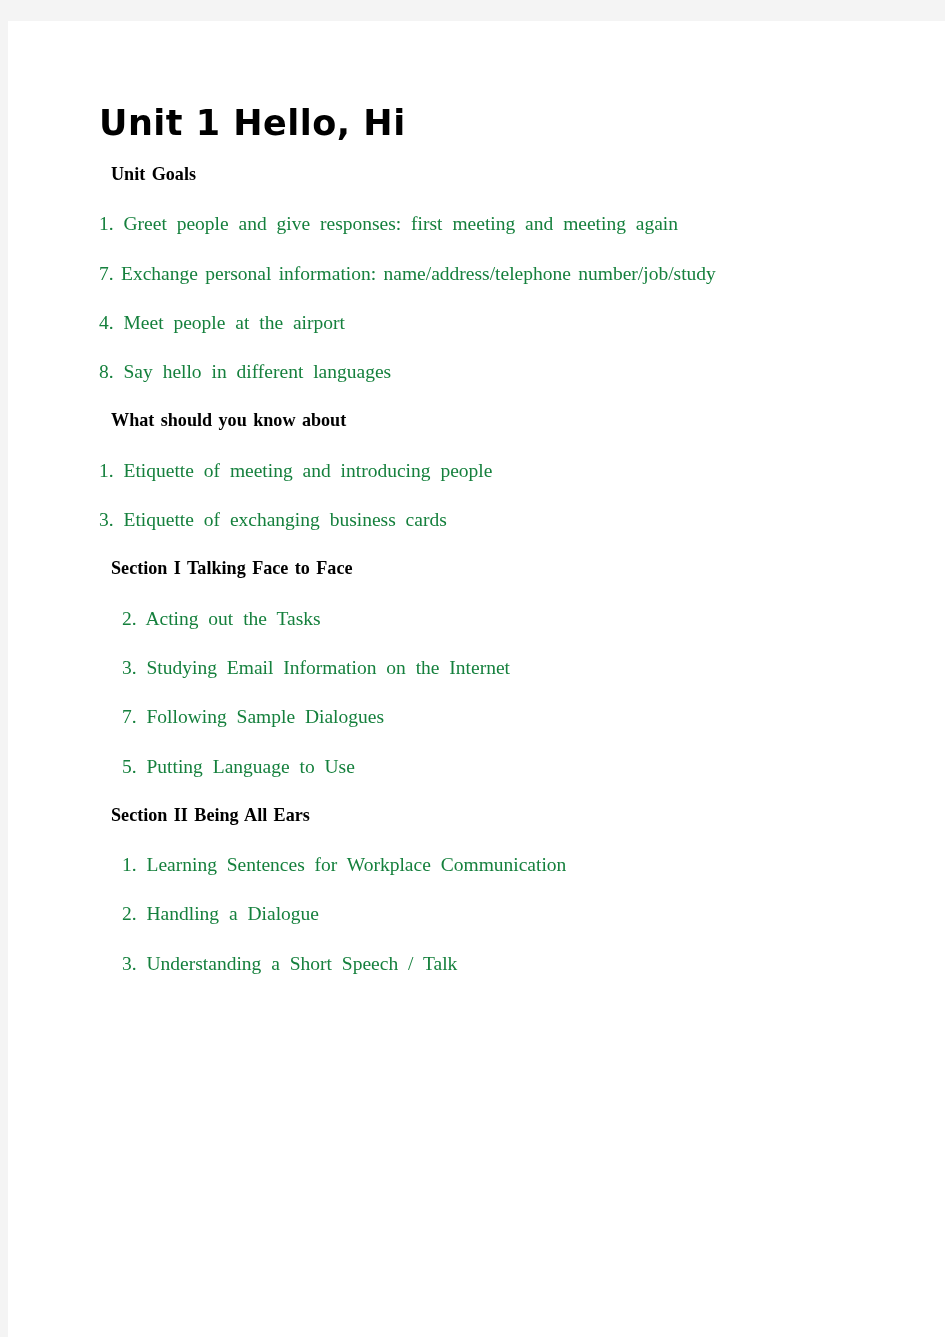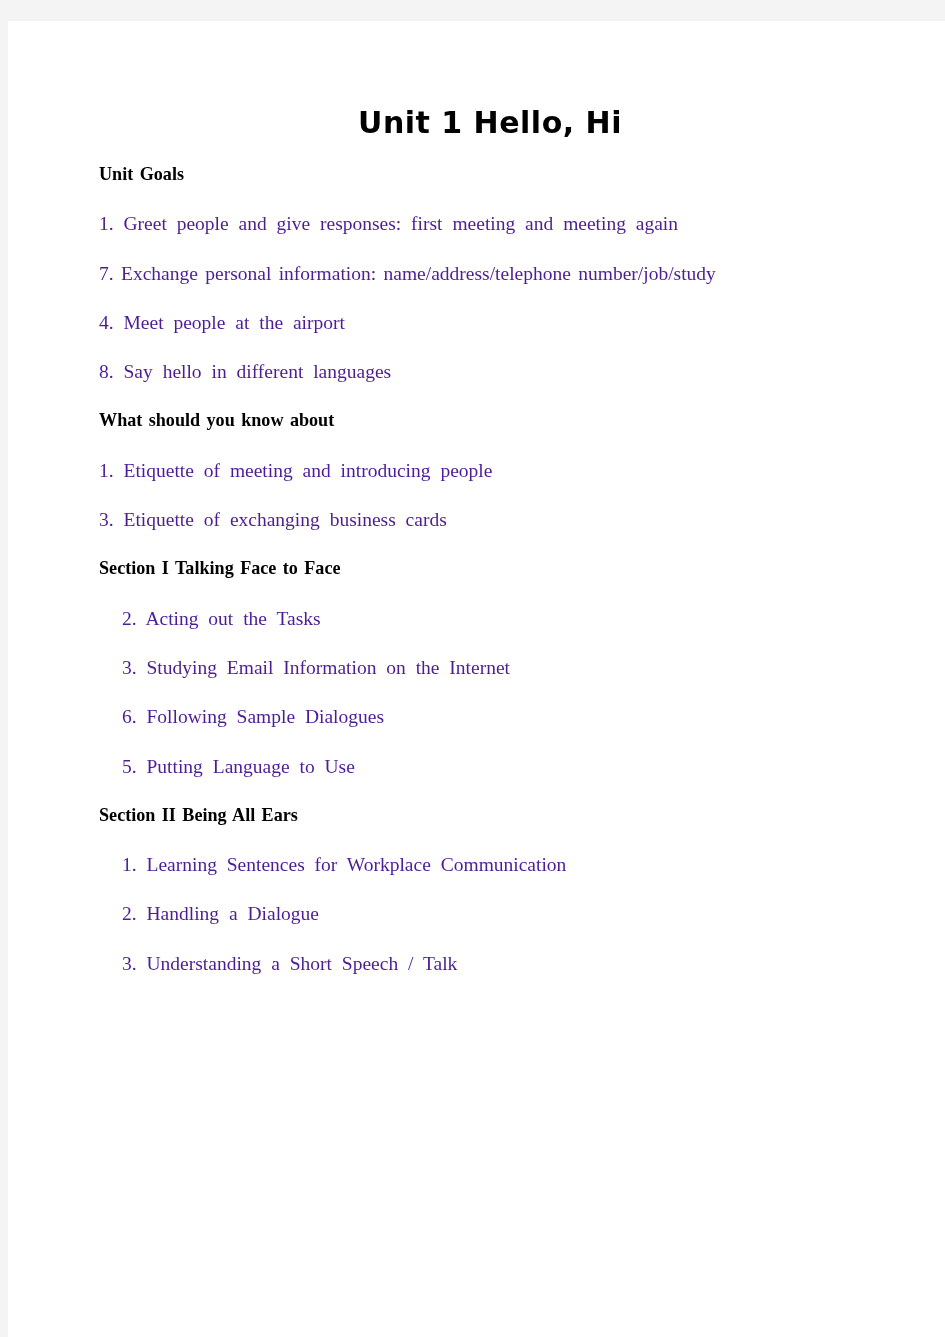--- a/index.html
+++ b/index.html
@@ -35,24 +35,23 @@
   .doc-body {
     position: absolute;
     left: 91px;   
     top: 54px;
     width: 790px;
   }
 
   .doc-title {
     font-family: "DejaVu Sans", "Liberation Sans", sans-serif;
     font-weight: bold;
-    font-size: 30px;
+    font-size: 35px;
     line-height: 38px;
     color: #000000;
-    text-align: center;
     letter-spacing: 0.5px;
     margin: 0 0 0 0;
     width: 782px;
     padding-top: 29px;
   }
 
   .section-heading {
     font-family: "Liberation Serif", "DejaVu Serif", serif;
     font-weight: bold;
     font-size: 19.5px;
@@ -62,37 +61,38 @@
     transform-origin: left center;
     word-spacing: 2px;
     white-space: nowrap;
   }
 
   .list-item {
     font-family: "Liberation Serif", "DejaVu Serif", serif;
     font-weight: normal;
     font-size: 19.5px;
     line-height: 23px;
-    color: #4c1d95;
+    color: #15803d;
     word-spacing: 5px;
     white-space: nowrap;
   }
   .list-item.tight {
     word-spacing: 2.5px;
   }
   .list-item.indented {
     padding-left: 23px;
   }
 
   
   .row {
     height: 49.3px;
   }
   .row-head {
     height: 49.3px;
+    margin-left: 12px;
   }
   .gap-title {
     height: 21px;
   }
 </style>
 </head>
 <body>
 
 <div class="page-frame">
   <div class="page-sheet">
@@ -136,21 +136,21 @@
         <div class="row-head">
           <div class="section-heading">Section I Talking Face to Face</div>
         </div>
         <div class="row">
           <div class="list-item indented">2. Acting out the Tasks</div>
         </div>
         <div class="row">
           <div class="list-item indented">3. Studying Email Information on the Internet</div>
         </div>
         <div class="row">
-          <div class="list-item indented">6. Following Sample Dialogues</div>
+          <div class="list-item indented">7. Following Sample Dialogues</div>
         </div>
         <div class="row">
           <div class="list-item indented">5. Putting Language to Use</div>
         </div>
       </div>
 
       <div>
         <div class="row-head">
           <div class="section-heading">Section II Being All Ears</div>
         </div>

